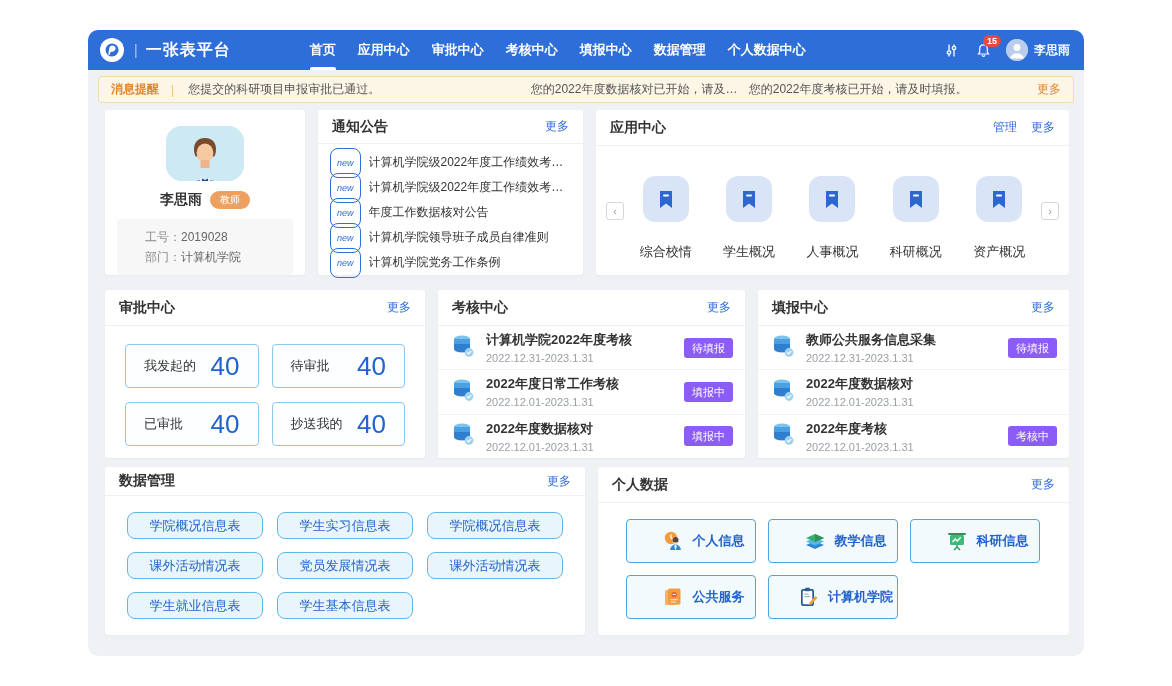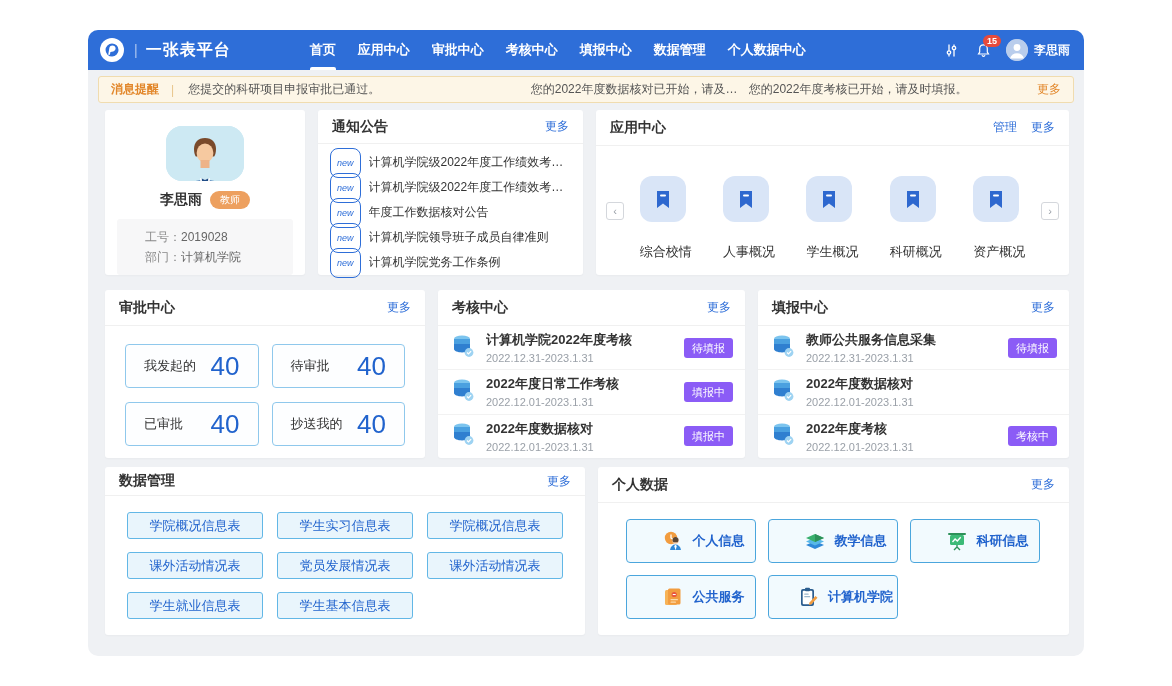--- a/index.html
+++ b/index.html
@@ -59,21 +59,21 @@
   .notice-list { padding:6px 12px 0 12px; }
   .notice-item { display:flex; align-items:center; gap:8px; height:25px; cursor:pointer; }
   .new-pill { border:1px solid #2e6ed8; color:#2e6ed8; font-size:9px; font-style:italic; line-height:12px; padding:8px 6px; border-radius:8px; flex:none; }
   .notice-text { font-size:12px; color:#333; white-space:nowrap; overflow:hidden; text-overflow:ellipsis; }
 
   
   .app-card { flex:1; display:flex; flex-direction:column; }
   .app-body { flex:1; display:flex; align-items:center; padding:0 10px; }
   .carousel-btn { width:18px; height:18px; border:1px solid #d4d7dc; border-radius:3px; background:#fff; color:#9aa0a8; font-size:11px; display:flex; align-items:center; justify-content:center; cursor:pointer; flex:none; }
   .apps { flex:1; display:flex; justify-content:space-around; margin-top:-8px; }
-  .app-item { display:flex; flex-direction:column; align-items:flex-start; gap:21px; cursor:pointer;margin-top:24px; }
+  .app-item { display:flex; flex-direction:column; align-items:center; gap:21px; cursor:pointer;margin-top:24px; }
   .app-tile { width:46px; height:46px; border-radius:12px; background:#d9e5f7; display:flex; align-items:center; justify-content:center; }
   .app-label { font-size:13px; color:#333; }
 
   
   .approval-card { width:320px; }
   .stat-grid { display:grid; grid-template-columns:1fr 1fr; gap:14px 13px; padding:18px 20px; }
   .stat-box { border:1px solid #8fc8ec; background:#fdfeff; border-radius:4px; height:44px; display:flex; align-items:center; justify-content:space-between; padding:0 18px; cursor:pointer; }
   .stat-label { font-size:13px; color:#333; }
   .stat-value { font-size:26px; color:#2163cd; }
 
@@ -85,21 +85,21 @@
   .task-item:last-child { border-bottom:none; }
   .task-texts { margin-left:10px; min-width:0; }
   .task-name { font-size:13px; font-weight:bold; color:#333; white-space:nowrap; overflow:hidden; text-overflow:ellipsis; }
   .task-date { font-size:11px; color:#9aa0a8; margin-top:3px; }
   .status-badge { margin-left:auto; background:#8b5cf6; color:#fff; font-size:11px; line-height:20px; padding:0 8px; border-radius:3px; flex:none; }
   .db-icon { position:relative; flex:none; }
 
   
   .datamgmt-card { width:480px; display:flex; flex-direction:column; }
   .dm-grid { display:grid; grid-template-columns:repeat(3,1fr); gap:13px 14px; padding:16px 22px; }
-  .dm-btn { height:27px; background:#e9f5fc; border:1px solid #62b7e6; border-radius:3px; color:#2163cd; font-size:13px; display:flex; align-items:center; justify-content:center; cursor:pointer; white-space:nowrap; }
+  .dm-btn { height:27px; background:#e9f5fc; border:1px solid #62b7e6; border-radius:8px; color:#2163cd; font-size:13px; display:flex; align-items:center; justify-content:center; cursor:pointer; white-space:nowrap; }
 
   
   .personal-card { flex:1; display:flex; flex-direction:column; }
   .pd-grid { display:grid; grid-template-columns:repeat(3,130px); gap:12px 12px; padding:16px 28px; }
   .pd-btn { height:44px; background:#f2fafe; border:1px solid #4ba6dd; border-radius:4px; display:flex; align-items:center; justify-content:center; gap:9px; cursor:pointer;padding-left:24px; }
   .pd-label { color:#2163cd; font-size:13px; font-weight:bold; }
   .pd-icon { width:22px; height:22px; flex:none; display:flex; align-items:center; justify-content:center; }
 </style>
 </head>
 <body>
@@ -241,30 +241,30 @@
                 </span>
               <span class="app-label">综合校情</span>
             </div>
             <div class="app-item">
               <span class="app-tile">
                   <svg width="20" height="20" viewBox="0 0 20 20">
                     <path d="M4 2h12v17l-6-4.6L4 19z" fill="#2e68cf"></path>
                     <rect x="7" y="5.4" width="6" height="2" rx="1" fill="#fff"></rect>
                   </svg>
                 </span>
-              <span class="app-label">人事概况</span>
+              <span class="app-label">学生概况</span>
             </div>
             <div class="app-item">
               <span class="app-tile">
                   <svg width="20" height="20" viewBox="0 0 20 20">
                     <path d="M4 2h12v17l-6-4.6L4 19z" fill="#2e68cf"></path>
                     <rect x="7" y="5.4" width="6" height="2" rx="1" fill="#fff"></rect>
                   </svg>
                 </span>
-              <span class="app-label">学生概况</span>
+              <span class="app-label">人事概况</span>
             </div>
             <div class="app-item">
               <span class="app-tile">
                   <svg width="20" height="20" viewBox="0 0 20 20">
                     <path d="M4 2h12v17l-6-4.6L4 19z" fill="#2e68cf"></path>
                     <rect x="7" y="5.4" width="6" height="2" rx="1" fill="#fff"></rect>
                   </svg>
                 </span>
               <span class="app-label">科研概况</span>
             </div>

